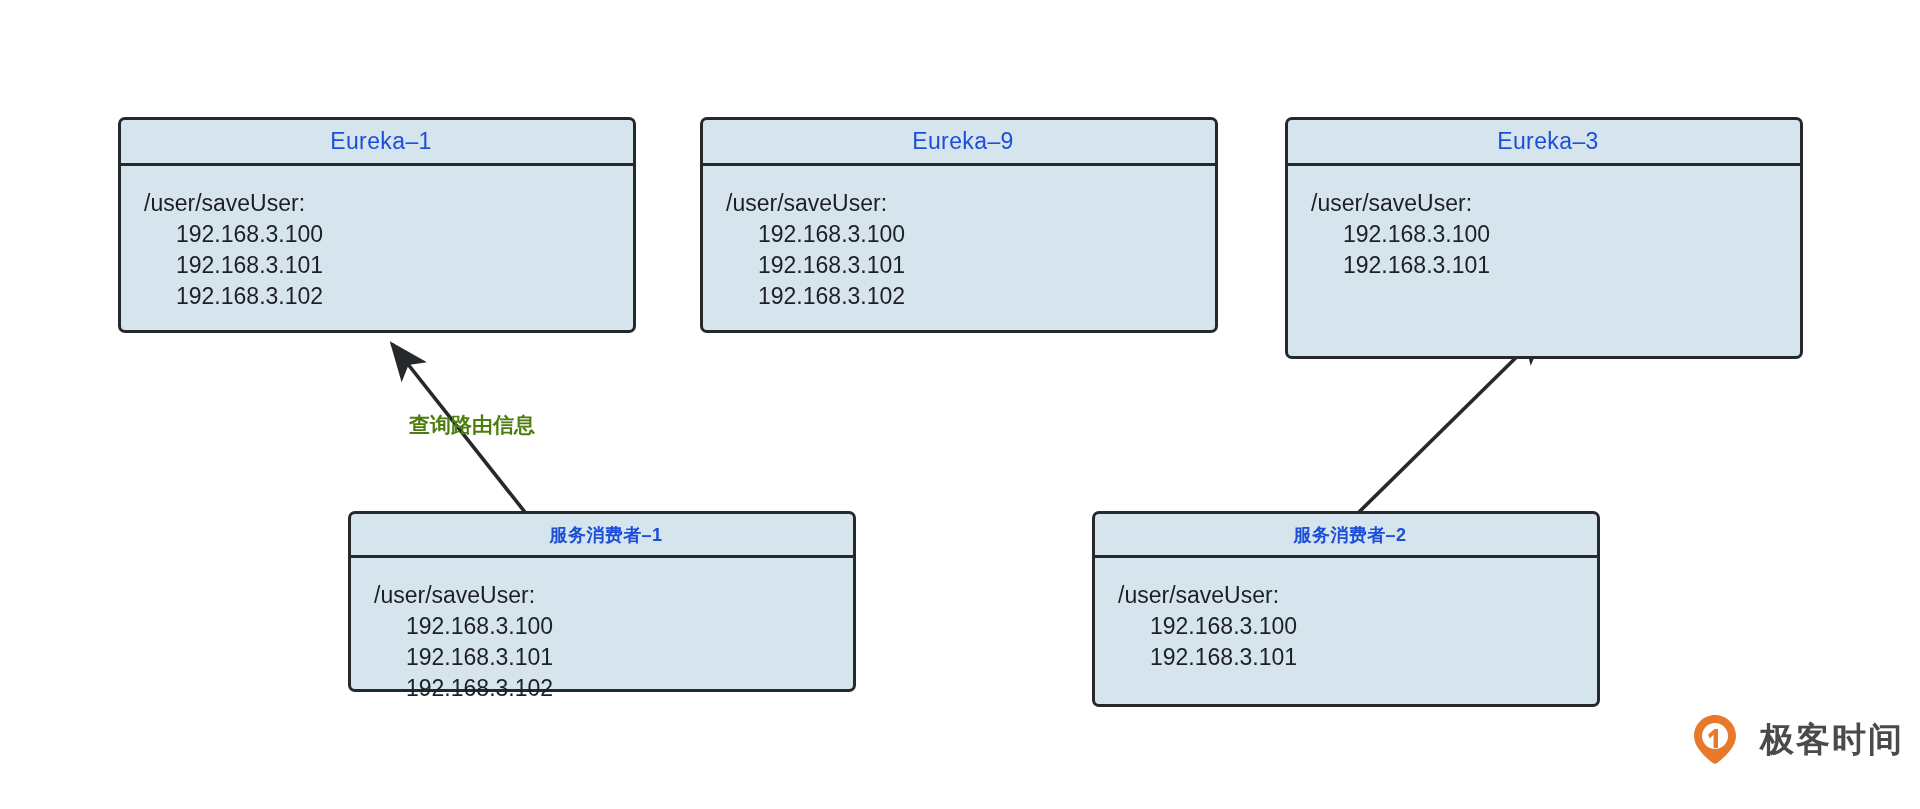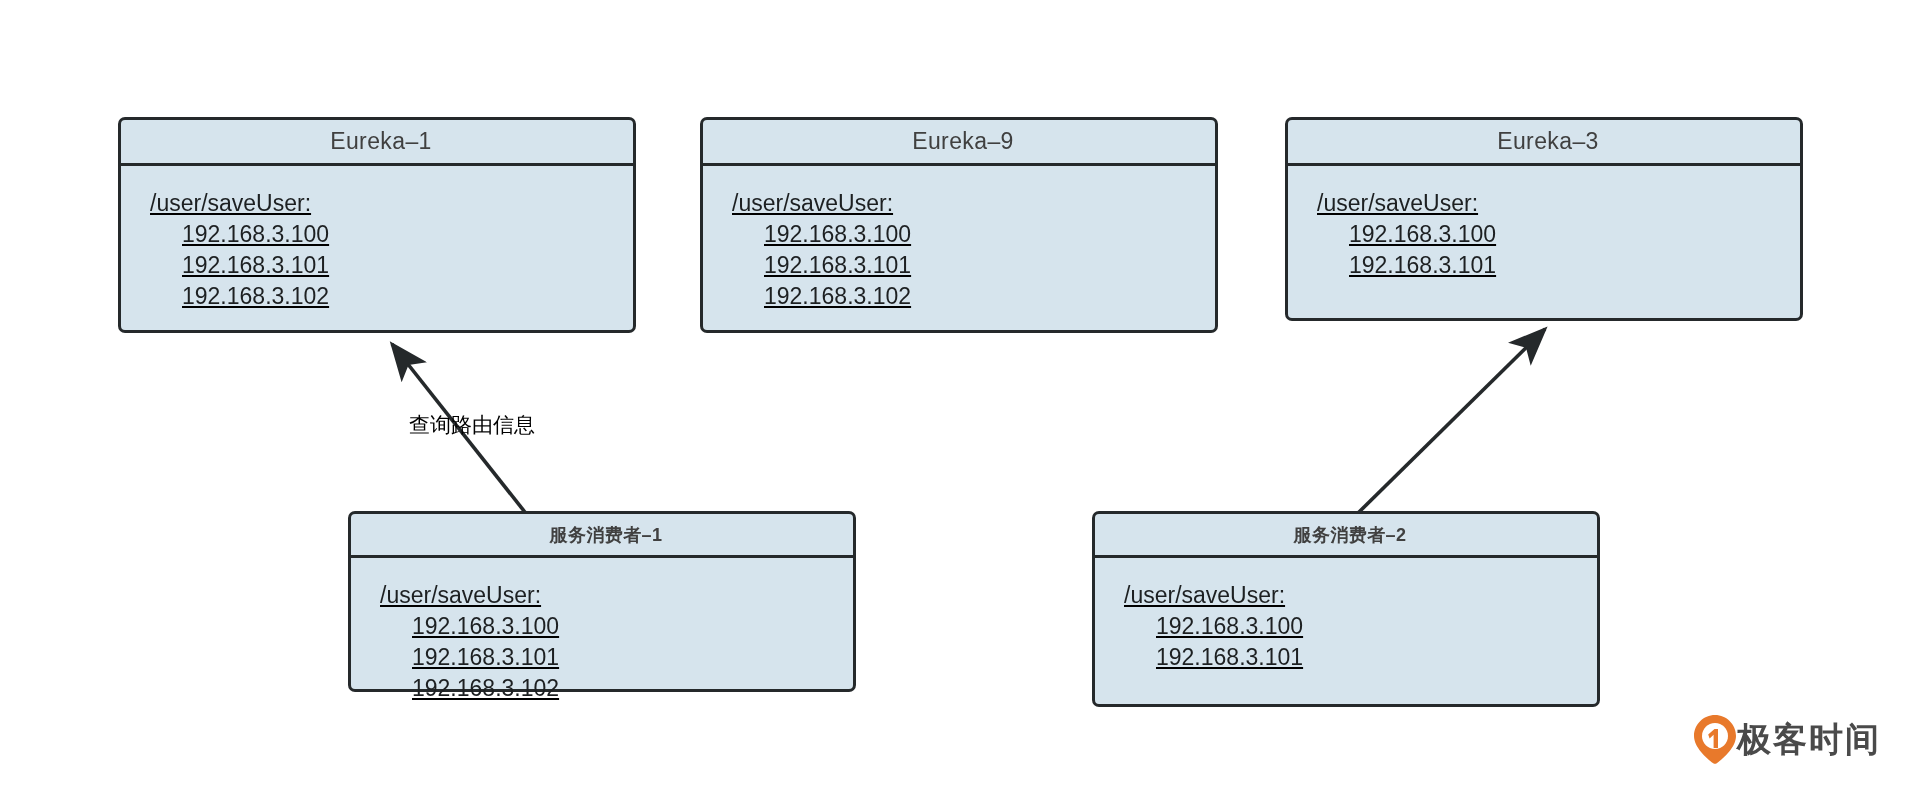--- a/index.html
+++ b/index.html
@@ -37,61 +37,61 @@
   .node-header {
     box-sizing: border-box;
     border-bottom: 3px solid #25292b;
     display: flex;
     align-items: center;
     justify-content: center;
     flex: 0 0 auto;
   }
   .node-title {
     font-size: 23px;
-    color: #404040;
+    color: #1d4ed8;
     letter-spacing: 0.4px;
     line-height: 1;
     white-space: nowrap;
     margin-left: 8px;
   }
   .node-title.cjk {
     font-weight: 700;
     font-size: 18px;
   }
   .node-body {
     flex: 1 1 auto;
     box-sizing: border-box;
-    padding: 22px 0 0 29px;
-    text-decoration: underline;
+    padding: 22px 0 0 23px;
   }
   .body-line {
     font-size: 23px;
     color: #1d2022;
     line-height: 31px;
     white-space: pre;
   }
   .body-line.indent {
     padding-left: 32px;
   }
 
   
   .edge-label {
     position: absolute;
     font-size: 21px;
-    color: #000000;
+    color: #4d7c0f;
     white-space: nowrap;
     z-index: 4;
+    font-weight: bold;
   }
 
   
   .watermark {
     position: absolute;
     display: flex;
     align-items: center;
-    gap: 0;
+    gap: 23px;
     z-index: 5;
   }
   .watermark-text {
     font-size: 34px;
     font-weight: 700;
     color: #4a4a4a;
     letter-spacing: 2px;
     line-height: 1;
     white-space: nowrap;
   }
@@ -132,21 +132,21 @@
       <span class="node-title">Eureka–9</span>
     </div>
     <div class="node-body">
       <div class="body-line">/user/saveUser:</div>
       <div class="body-line indent">192.168.3.100</div>
       <div class="body-line indent">192.168.3.101</div>
       <div class="body-line indent">192.168.3.102</div>
     </div>
   </div>
 
-  <div class="node" style="left:1285px; top:117px; width:518px; height:204px;">
+  <div class="node" style="left:1285px; top:117px; width:518px; height:242px;">
     <div class="node-header" style="height:46px;">
       <span class="node-title">Eureka–3</span>
     </div>
     <div class="node-body">
       <div class="body-line">/user/saveUser:</div>
       <div class="body-line indent">192.168.3.100</div>
       <div class="body-line indent">192.168.3.101</div>
     </div>
   </div>
 

